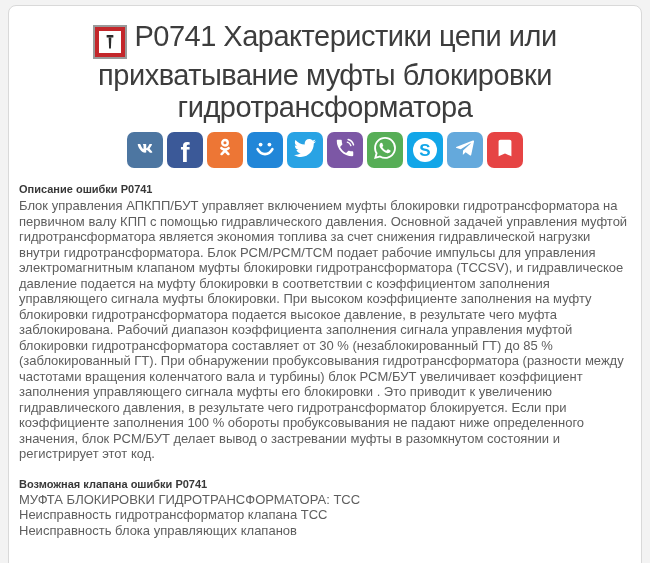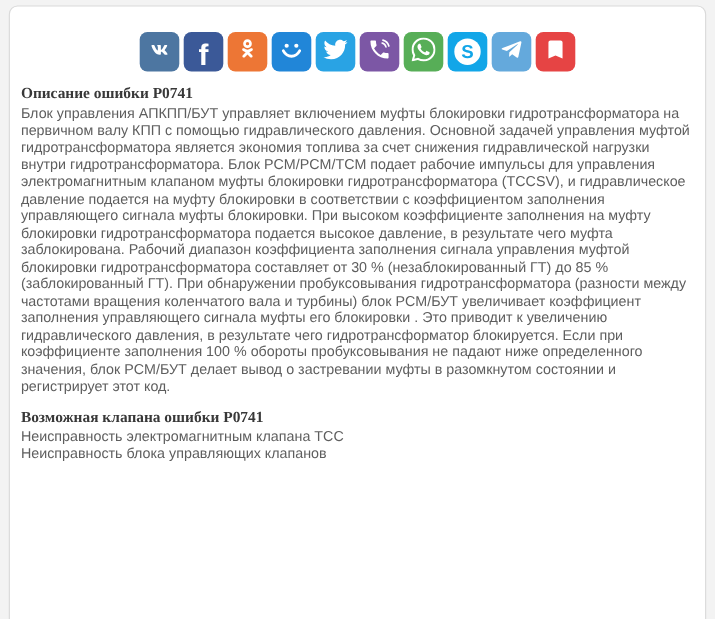--- a/index.html
+++ b/index.html
@@ -37,31 +37,39 @@
   }
   .fb-letter { color:#fff; font-size:27px; font-weight:700; line-height:1; margin-top:6px; }
   .skype-circle {
     width:24px; height:24px; border-radius:50%; background:#fff;
     display:flex; align-items:center; justify-content:center;
   }
   .skype-letter { font-size:17px; font-weight:700; line-height:1; }
 
   
   .article { margin-top:13px; color:#5e5e5e; font-size:13px; line-height:15.5px; }
-  .section-heading { font-weight:700; color:#383838; font-size:14px; line-height:16px;font-family:Liberation Serif, serif; }
+  .section-heading { font-weight:700; color:#383838; font-size:11px; line-height:16px; }
   .desc-body { margin-top:1px; }
   .causes { margin-top:14px; }
   .cause-line { }
 </style>
 </head>
 <body>
 
 <div class="card">
   <div class="content">
 
+    <div class="title-wrap">
+      <span class="favicon-badge"><span class="favicon-inner">
+        <svg width="18" height="18" viewBox="0 0 24 24" fill="#2b2b2b">
+          <rect x="7.5" y="2.5" width="9" height="3.6" rx="0.8"></rect>
+          <path d="M10.2 6.1 h3.6 l-0.6 14.4 h-2.4 z"></path>
+        </svg>
+      </span></span><h1 class="page-title">P0741 Характеристики цепи или прихватывание муфты блокировки гидротрансформатора</h1>
+    </div>
 
     <div class="share-row">
 
       <div class="share-btn" style="background-color: rgb(77, 118, 161);">
         <span>
           <svg width="22" height="22" viewBox="0 0 24 24" fill="#fff">
               <path d="M19.376 17.123h-1.744c-.66 0-.864-.525-2.05-1.727-1.033-1-1.49-1.135-1.744-1.135-.356 0-.458.102-.458.593v1.575c0 .424-.135.678-1.253.678-1.846 0-3.896-1.118-5.335-3.202C4.624 10.857 4.03 8.57 4.03 8.096c0-.254.102-.491.593-.491h1.744c.44 0 .61.203.78.677.863 2.49 2.303 4.675 2.896 4.675.22 0 .322-.102.322-.66V9.721c-.068-1.186-.695-1.287-.695-1.71 0-.204.17-.407.44-.407h2.744c.373 0 .508.203.508.643v3.473c0 .372.17.508.271.508.22 0 .407-.136.813-.542 1.254-1.406 2.151-3.574 2.151-3.574.119-.254.322-.491.763-.491h1.744c.525 0 .643.27.525.643-.22 1.017-2.354 4.031-2.354 4.031-.186.305-.254.44 0 .78.186.254.796.779 1.203 1.253.745.847 1.32 1.558 1.473 2.05.17.49-.085.744-.576.744z"></path>
             </svg>
         </span>
       </div>
@@ -138,20 +146,21 @@
       </div>
 
     </div>
 
     <div class="article">
       <div class="section-heading">Описание ошибки P0741</div>
       <div class="desc-body">Блок управления АПКПП/БУТ управляет включением муфты блокировки гидротрансформатора на первичном валу КПП с помощью гидравлического давления. Основной задачей управления муфтой гидротрансформатора является экономия топлива за счет снижения гидравлической нагрузки внутри гидротрансформатора. Блок PCM/PCM/TCM подает рабочие импульсы для управления электромагнитным клапаном муфты блокировки гидротрансформатора (TCCSV), и гидравлическое давление подается на муфту блокировки в соответствии с коэффициентом заполнения управляющего сигнала муфты блокировки. При высоком коэффициенте заполнения на муфту блокировки гидротрансформатора подается высокое давление, в результате чего муфта заблокирована. Рабочий диапазон коэффициента заполнения сигнала управления муфтой блокировки гидротрансформатора составляет от 30 % (незаблокированный ГТ) до 85 % (заблокированный ГТ). При обнаружении пробуксовывания гидротрансформатора (разности между частотами вращения коленчатого вала и турбины) блок PCM/БУТ увеличивает коэффициент заполнения управляющего сигнала муфты его блокировки . Это приводит к увеличению гидравлического давления, в результате чего гидротрансформатор блокируется. Если при коэффициенте заполнения 100 % обороты пробуксовывания не падают ниже определенного значения, блок PCM/БУТ делает вывод о застревании муфты в разомкнутом состоянии и регистрирует этот код.</div>
 
       <div class="causes">
         <div class="section-heading">Возможная клапана ошибки P0741</div>
-        <div class="cause-line">Неисправность электромагнитным клапана TCC</div>
+        <div class="cause-line">МУФТА БЛОКИРОВКИ ГИДРОТРАНСФОРМАТОРА: TCC</div>
+        <div class="cause-line">Неисправность гидротрансформатор клапана TCC</div>
         <div class="cause-line">Неисправность блока управляющих клапанов</div>
 
       </div>
     </div>
 
   </div>
 </div>
 
 </body></html>

